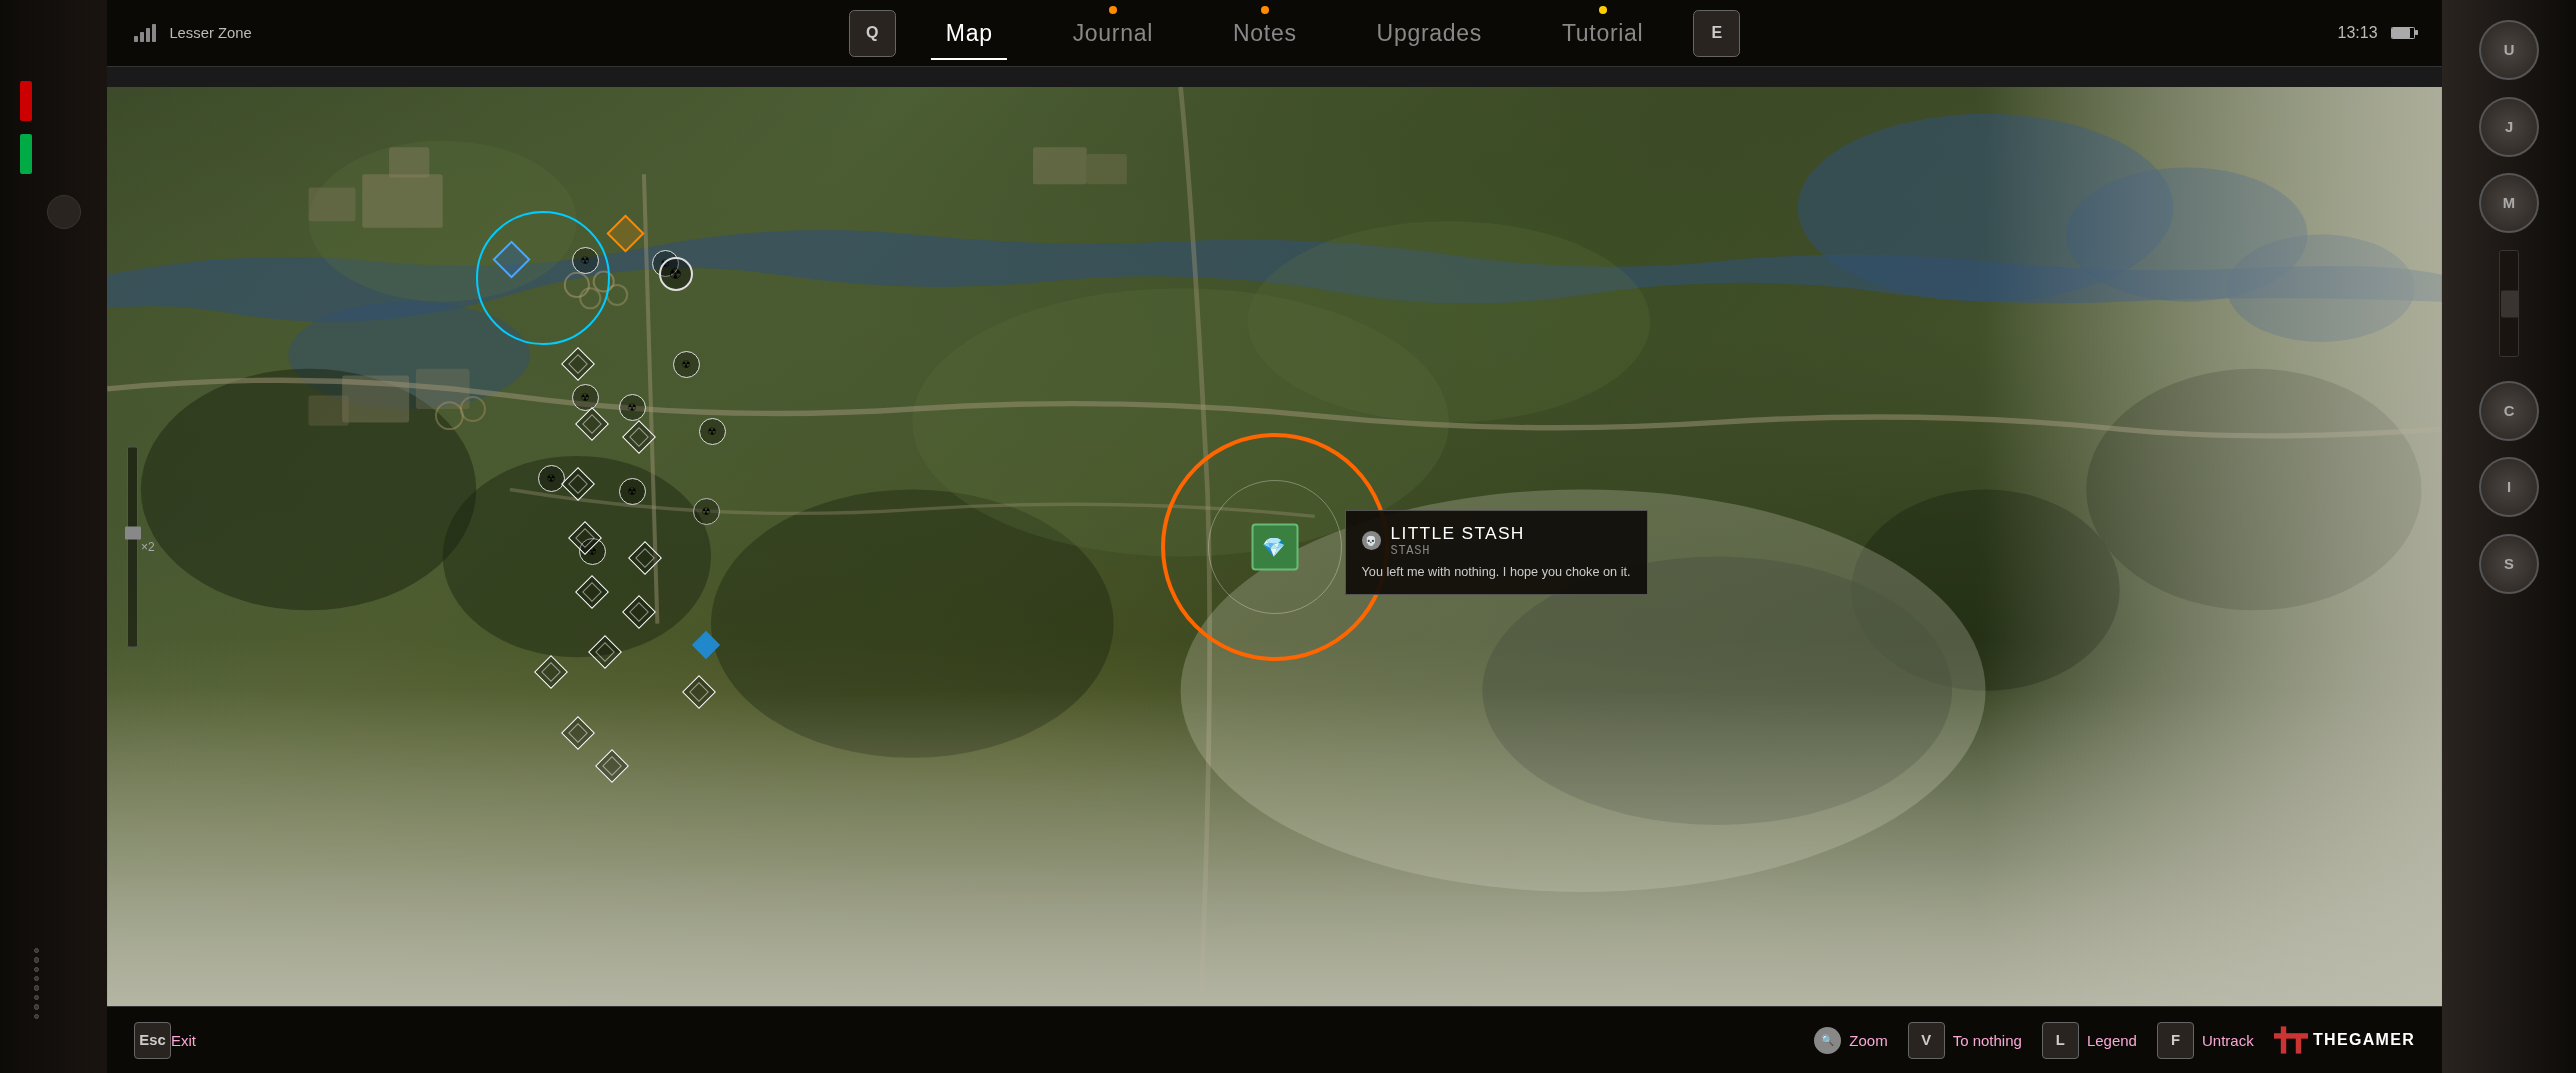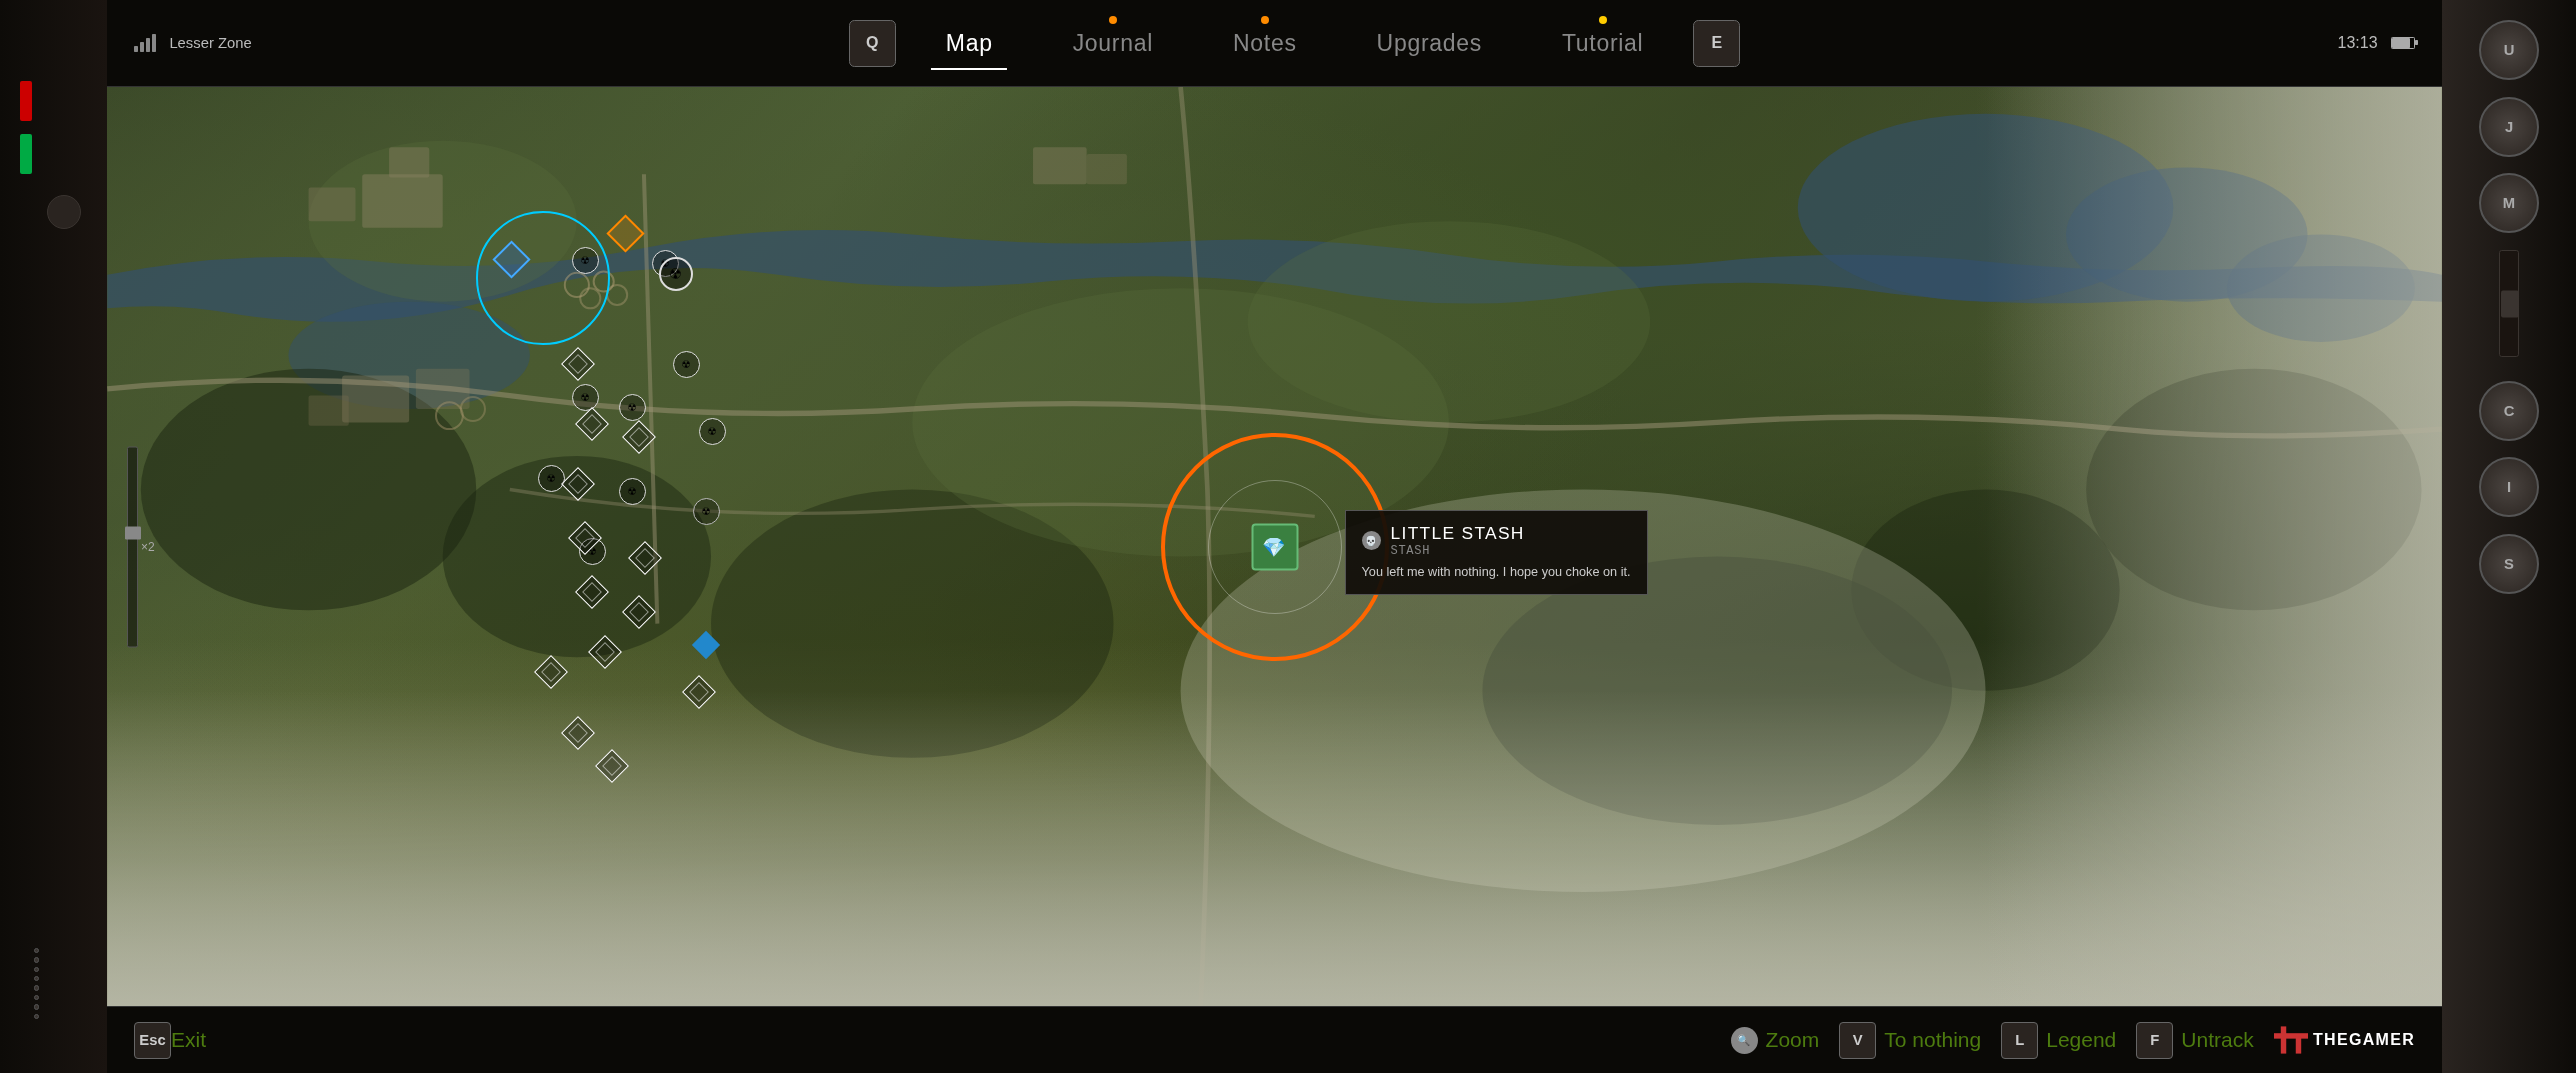--- a/index.html
+++ b/index.html
@@ -135,21 +135,21 @@
       height: 1073px;
       background: #1a1a1a;
     }
 
     
     .top-bar {
       position: absolute;
       top: 0;
       left: 0;
       right: 0;
-      height: 87px;
+      height: 67px;
       background: rgba(10, 8, 5, 0.95);
       border-bottom: 0.7px solid #333;
       display: flex;
       align-items: center;
       justify-content: space-between;
       padding: 0 27px;
       z-index: 20;
     }
 
     .top-bar-left {
@@ -526,22 +526,22 @@
       display: flex;
       align-items: center;
       justify-content: center;
       color: #ccc;
       font-size: 14.8px;
       font-weight: bold;
       background: #2a2420;
     }
 
     .bottom-label {
-      color: #4d7c0f;
-      font-size: 21px;
+      color: #f9a8d4;
+      font-size: 15px;
     }
 
     .bottom-right {
       display: flex;
       align-items: center;
       gap: 20px;
     }
 
     .bottom-action {
       display: flex;

